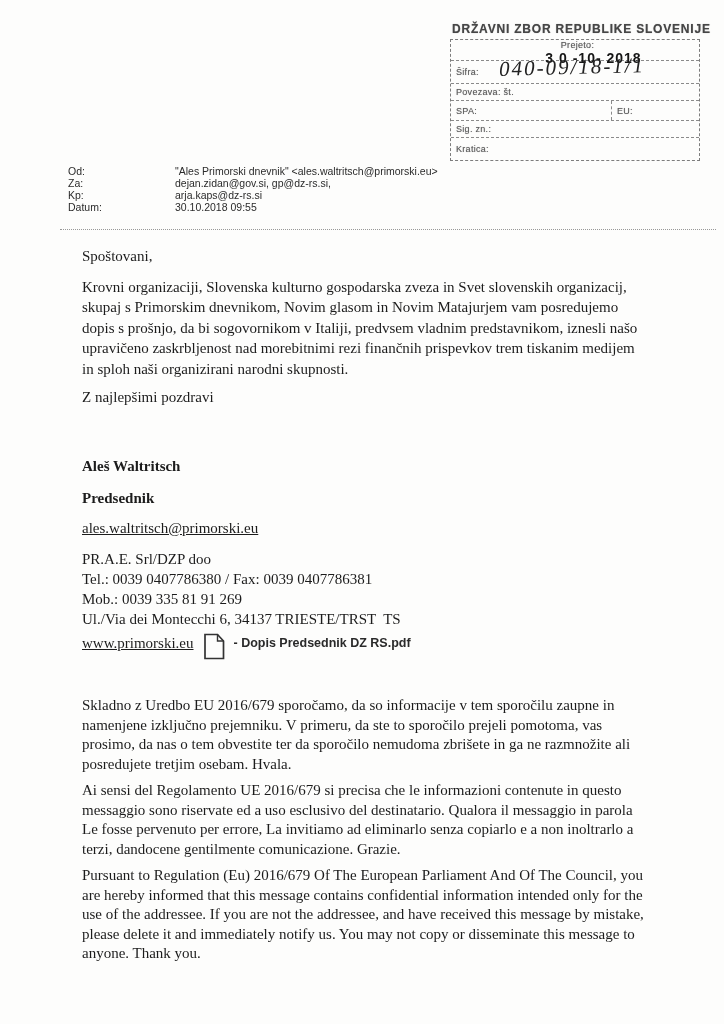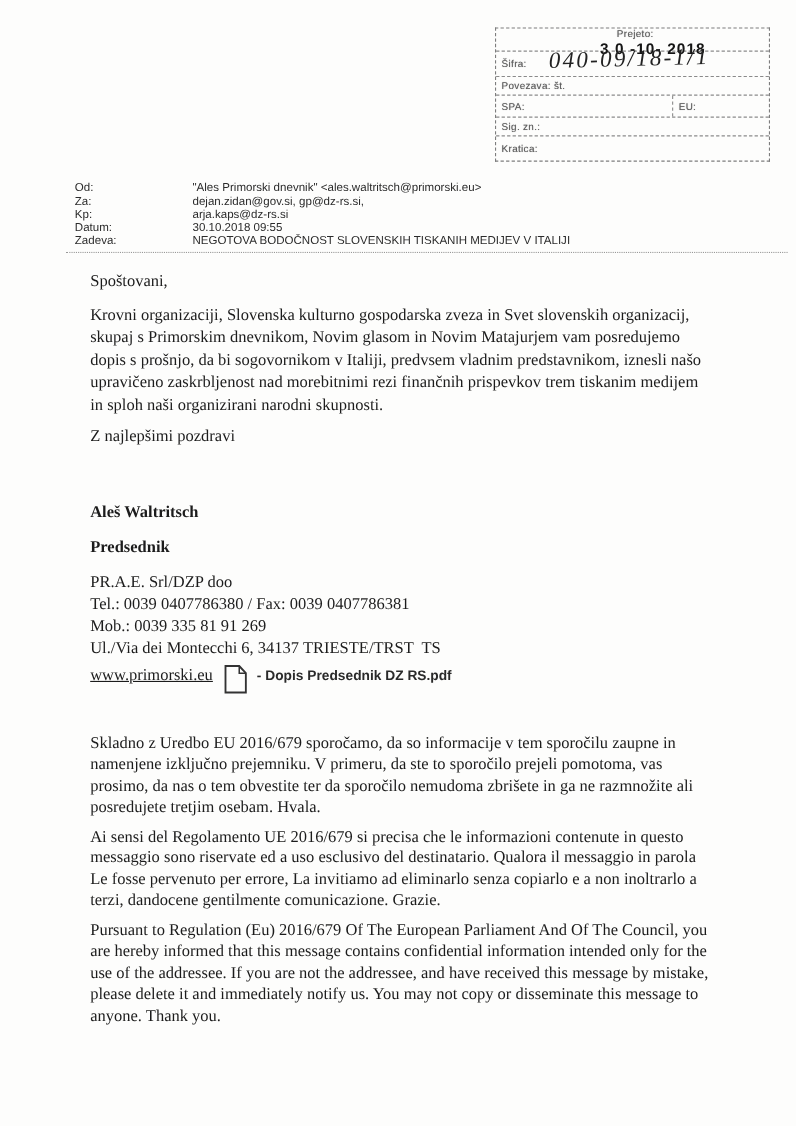--- a/index.html
+++ b/index.html
@@ -90,20 +90,21 @@
   .disc-sl{margin:33px 0 0 0;}
   .disc-it{margin:7px 0 0 0;}
   .disc-en{margin:7px 0 0 0;}
 </style>
 </head>
 <body>
 
 <div class="sheet">
 
   <div class="stamp">
+    <div class="stamp-org">DRŽAVNI ZBOR REPUBLIKE SLOVENIJE</div>
     <div class="stamp-box">
       <div class="srow r1">
         <span class="slabel">Prejeto:</span>
         <span class="stamp-date">3 0 -10- 2018</span>
       </div>
       <div class="srow r2">
         <span class="slabel">Šifra:</span>
         <span class="stamp-code">040-09/18-1/1</span>
       </div>
       <div class="srow r3">
@@ -134,38 +135,35 @@
       <span class="hvalue">dejan.zidan@gov.si, gp@dz-rs.si,</span>
     </div>
     <div class="hrow">
       <span class="hlabel">Kp:</span>
       <span class="hvalue">arja.kaps@dz-rs.si</span>
     </div>
     <div class="hrow">
       <span class="hlabel">Datum:</span>
       <span class="hvalue">30.10.2018 09:55</span>
     </div>
-    <div class="hrow">
-      <span class="hlabel">Zadeva:</span>
-      <span class="hvalue">NEGOTOVA BODOČNOST SLOVENSKIH TISKANIH MEDIJEV V ITALIJI</span>
-    </div>
   </div>
   <div class="dotline"></div>
 
   <div class="content">
     <p class="greeting">Spoštovani,</p>
     <p class="para1 pre">Krovni organizaciji, Slovenska kulturno gospodarska zveza in Svet slovenskih organizacij,
 skupaj s Primorskim dnevnikom, Novim glasom in Novim Matajurjem vam posredujemo
 dopis s prošnjo, da bi sogovornikom v Italiji, predvsem vladnim predstavnikom, iznesli našo
 upravičeno zaskrbljenost nad morebitnimi rezi finančnih prispevkov trem tiskanim medijem
 in sploh naši organizirani narodni skupnosti.</p>
     <p class="closing">Z najlepšimi pozdravi</p>
 
     <p class="sig-name">Aleš Waltritsch</p>
     <p class="sig-role">Predsednik</p>
+    <p class="sig-email">ales.waltritsch@primorski.eu</p>
     <p class="company pre">PR.A.E. Srl/DZP doo
 Tel.: 0039 0407786380 / Fax: 0039 0407786381
 Mob.: 0039 335 81 91 269
 Ul./Via dei Montecchi 6, 34137 TRIESTE/TRST  TS</p>
 
     <div class="webrow">
       <span class="website">www.primorski.eu</span>
       <span class="doc-icon">
         <svg width="22" height="27" viewBox="0 0 22 27">
           <path d="M2 1.5 h12.5 l6 6.5 v17.5 h-18.5 z" fill="none" stroke="#333" stroke-width="1.7"></path>

